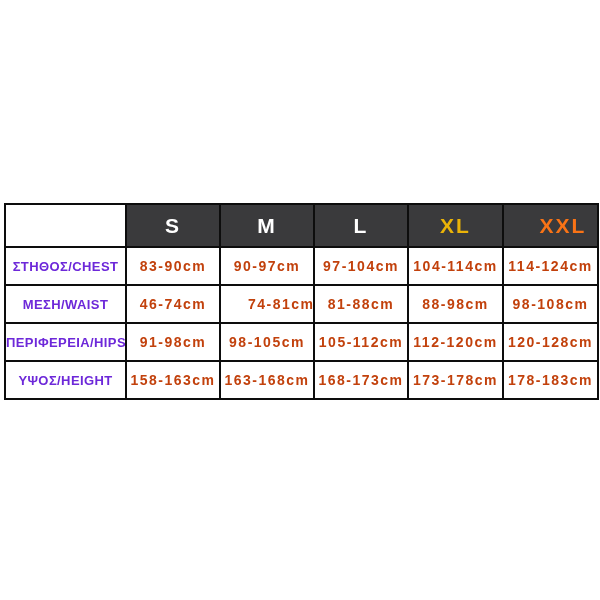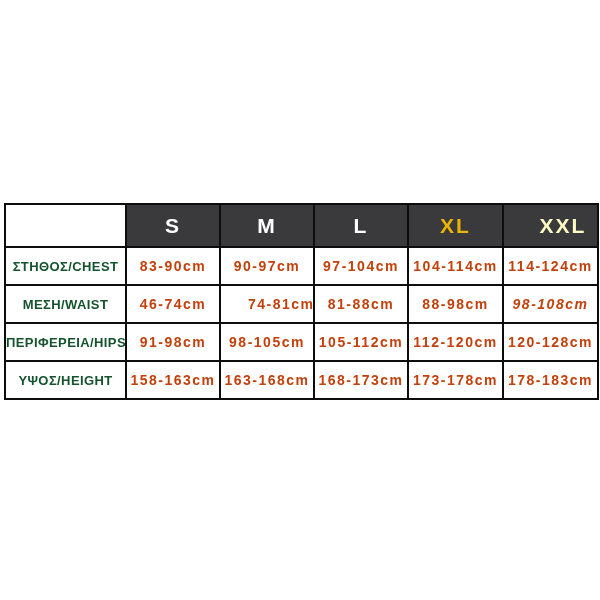--- a/index.html
+++ b/index.html
@@ -44,21 +44,21 @@
   th.size-header {
     background: #3a3a3c;
     color: #ffffff;
     font-size: 21px;
     font-weight: bold;
     letter-spacing: 2px;
   }
   td.row-label {
     font-size: 13px;
     font-weight: bold;
-    color: #14532d;
+    color: #6d28d9;
     letter-spacing: 0.4px;
     text-align: left;
     padding-left: 14px;
   }
   td.value-cell {
     font-size: 14px;
     font-weight: bold;
     color: #c2410c;
     letter-spacing: 1.5px;
   }
@@ -75,39 +75,39 @@
     <col style="width:95px">
     <col style="width:95px">
   </colgroup>
   <thead>
     <tr class="header-row">
         <th class="corner-cell" style="border-color: rgb(13, 13, 13);"></th>
         <th class="size-header" style="background: rgb(58, 58, 60); color: rgb(255, 255, 255); border-color: rgb(13, 13, 13);">S</th>
         <th class="size-header" style="background: rgb(58, 58, 60); color: rgb(255, 255, 255); border-color: rgb(13, 13, 13);">M</th>
         <th class="size-header" style="background: rgb(58, 58, 60); color: rgb(255, 255, 255); border-color: rgb(13, 13, 13);">L</th>
         <th class="size-header" style="background: rgb(58, 58, 60); color: #eab308; border-color: rgb(13, 13, 13);">XL</th>
-        <th class="size-header" style="background: rgb(58, 58, 60); color: #fef9c3; border-color: rgb(13, 13, 13); padding-left: 25px;">XXL</th>
+        <th class="size-header" style="background: rgb(58, 58, 60); color: #f97316; border-color: rgb(13, 13, 13); padding-left: 25px;">XXL</th>
       </tr>
   </thead>
   <tbody>
       <tr class="data-row">
         <td class="row-label" style="border-color: rgb(13, 13, 13);">ΣΤΗΘΟΣ/CHEST</td>
         <td class="value-cell" style="border-color: rgb(13, 13, 13);">83-90cm</td>
         <td class="value-cell" style="border-color: rgb(13, 13, 13);">90-97cm</td>
         <td class="value-cell" style="border-color: rgb(13, 13, 13);">97-104cm</td>
         <td class="value-cell" style="border-color: rgb(13, 13, 13); border-radius: 14px;">104-114cm</td>
         <td class="value-cell" style="border-color: rgb(13, 13, 13);">114-124cm</td>
       </tr>
       <tr class="data-row">
         <td class="row-label" style="border-color: rgb(13, 13, 13); text-align: center;">ΜΕΣΗ/WAIST</td>
         <td class="value-cell" style="border-color: rgb(13, 13, 13);">46-74cm</td>
         <td class="value-cell" style="border-color: rgb(13, 13, 13); padding-left: 27px;">74-81cm</td>
         <td class="value-cell" style="border-color: rgb(13, 13, 13); margin-top: 28px;">81-88cm</td>
         <td class="value-cell" style="border-color: rgb(13, 13, 13);">88-98cm</td>
-        <td class="value-cell" style="border-color: rgb(13, 13, 13); font-style: italic;">98-108cm</td>
+        <td class="value-cell" style="border-color: rgb(13, 13, 13);">98-108cm</td>
       </tr>
       <tr class="data-row">
         <td class="row-label" style="border-color: rgb(13, 13, 13);">ΠΕΡΙΦΕΡΕΙΑ/HIPS</td>
         <td class="value-cell" style="border-color: rgb(13, 13, 13);">91-98cm</td>
         <td class="value-cell" style="border-color: rgb(13, 13, 13);">98-105cm</td>
         <td class="value-cell" style="border-color: rgb(13, 13, 13);">105-112cm</td>
         <td class="value-cell" style="border-color: rgb(13, 13, 13);">112-120cm</td>
         <td class="value-cell" style="border-color: rgb(13, 13, 13);">120-128cm</td>
       </tr>
       <tr class="data-row">

